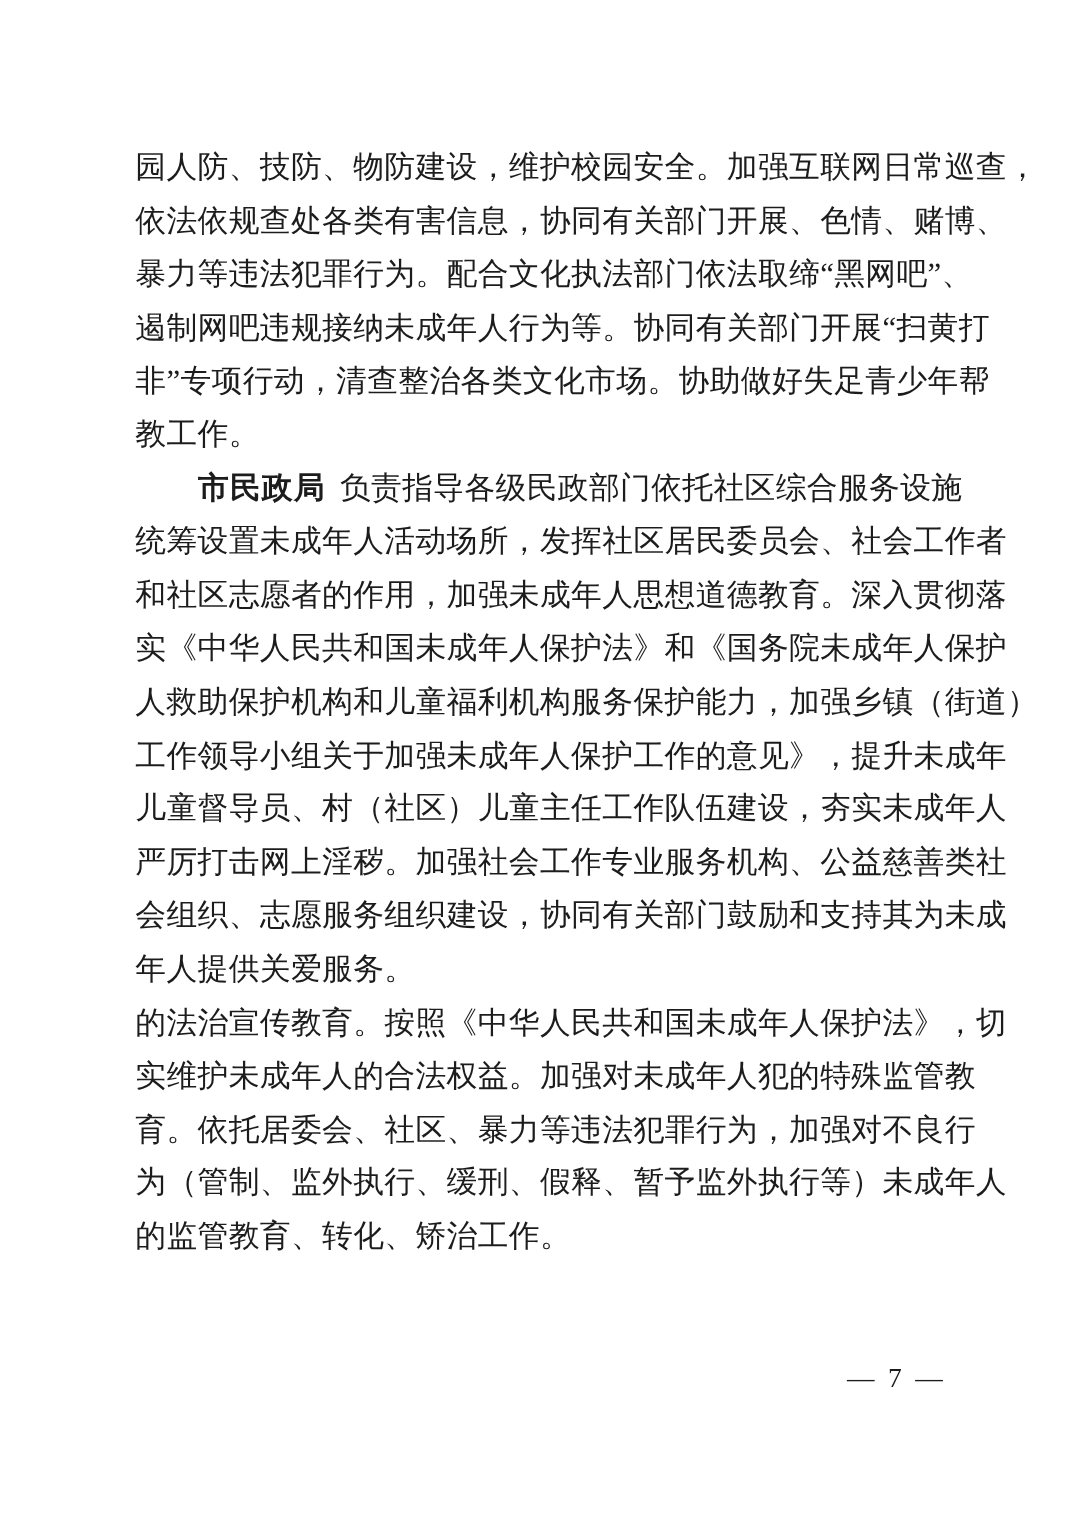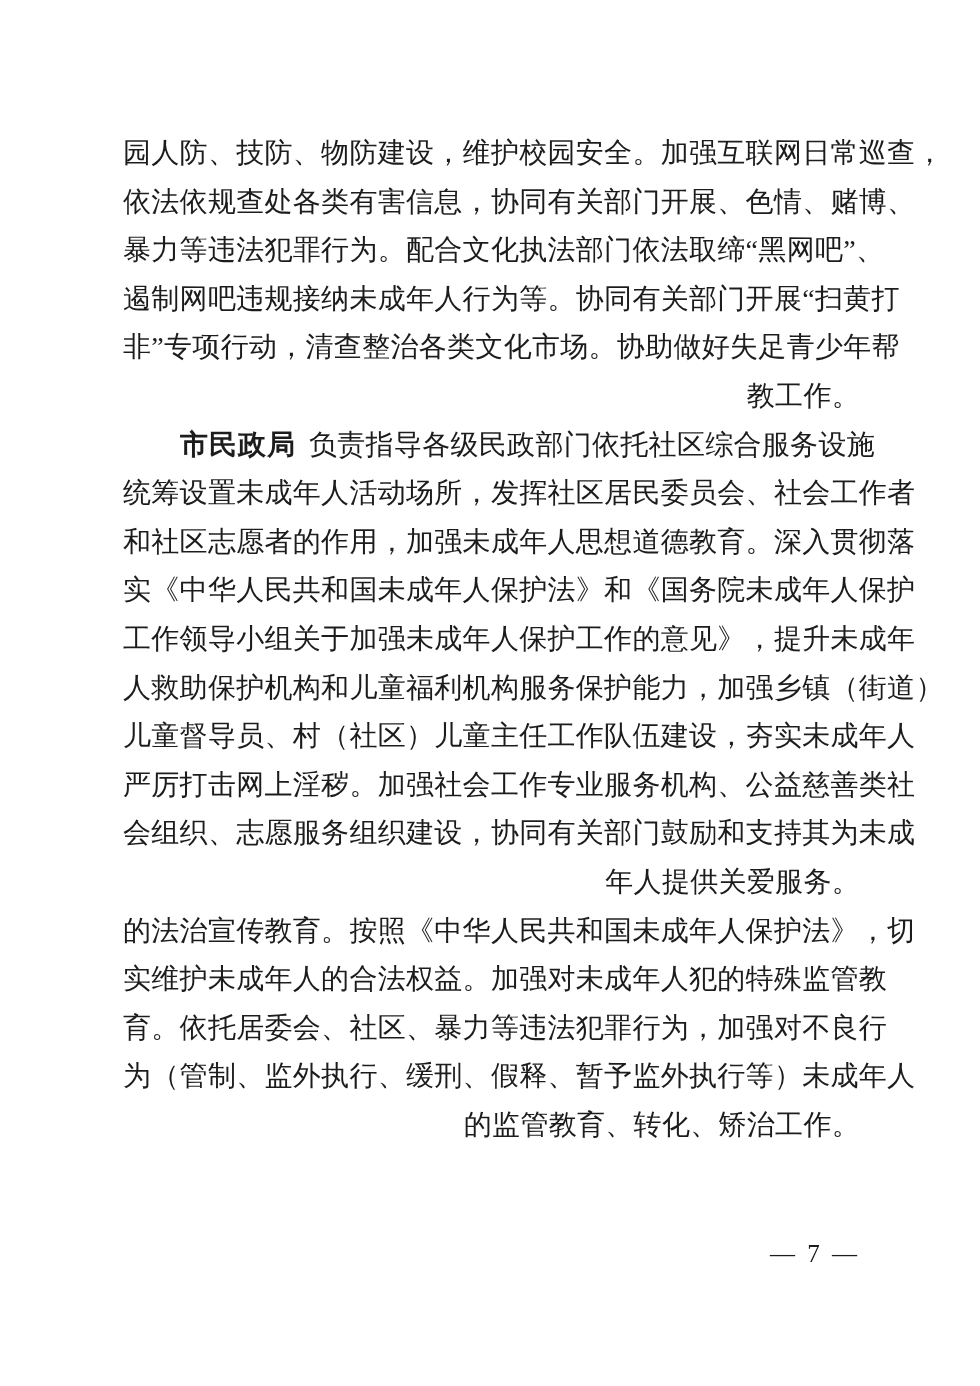--- a/index.html
+++ b/index.html
@@ -1,15 +1,15 @@
 <!DOCTYPE html>
 <html><head>
 <meta charset="utf-8">
 <style>
-  * { margin: 0; padding: 0; box-sizing: border-box; text-align: right; }
+  * { margin: 0; padding: 0; box-sizing: border-box; }
   html, body {
     width: 980px;
     height: 1386px;
     background: #ffffff;
     overflow: hidden;
     font-family: "Liberation Serif", "DejaVu Serif", serif;
   }
   .page {
     position: relative;
     width: 980px;
@@ -59,22 +59,22 @@
   <div class="line"><span class="seg">园人防、技防、物防建设，维护校园安全。加强互联网日常巡查，</span></div>
       <div class="line"><span class="seg">依法依规查处各类有害信息，协同有关部门开展、色情、赌博、</span></div>
       <div class="line"><span class="seg">暴力等违法犯罪行为。配合文化执法部门依法取缔“黑网吧”、</span></div>
       <div class="line"><span class="seg">遏制网吧违规接纳未成年人行为等。协同有关部门开展“扫黄打</span></div>
       <div class="line"><span class="seg">非”专项行动，清查整治各类文化市场。协助做好失足青少年帮</span></div>
       <div class="line"><span class="seg">教工作。</span></div>
       <div class="line indent"><span class="seg bold">市民政局</span><span class="seg">负责指导各级民政部门依托社区综合服务设施</span></div>
       <div class="line"><span class="seg">统筹设置未成年人活动场所，发挥社区居民委员会、社会工作者</span></div>
       <div class="line"><span class="seg">和社区志愿者的作用，加强未成年人思想道德教育。深入贯彻落</span></div>
       <div class="line"><span class="seg">实《中华人民共和国未成年人保护法》和《国务院未成年人保护</span></div>
+      <div class="line"><span class="seg">人救助保护机构和儿童福利机构服务保护能力，加强乡镇（街道）</span></div>
       <div class="line"><span class="seg">工作领导小组关于加强未成年人保护工作的意见》，提升未成年</span></div>
-      <div class="line"><span class="seg">人救助保护机构和儿童福利机构服务保护能力，加强乡镇（街道）</span></div>
       <div class="line"><span class="seg">儿童督导员、村（社区）儿童主任工作队伍建设，夯实未成年人</span></div>
       <div class="line"><span class="seg">严厉打击网上淫秽。加强社会工作专业服务机构、公益慈善类社</span></div>
       <div class="line"><span class="seg">会组织、志愿服务组织建设，协同有关部门鼓励和支持其为未成</span></div>
       <div class="line"><span class="seg">年人提供关爱服务。</span></div>
       <div class="line"><span class="seg">的法治宣传教育。按照《中华人民共和国未成年人保护法》，切</span></div>
       <div class="line"><span class="seg">实维护未成年人的合法权益。加强对未成年人犯的特殊监管教</span></div>
       <div class="line"><span class="seg">育。依托居委会、社区、暴力等违法犯罪行为，加强对不良行</span></div>
       <div class="line"><span class="seg">为（管制、监外执行、缓刑、假释、暂予监外执行等）未成年人</span></div>
       <div class="line"><span class="seg">的监管教育、转化、矫治工作。</span></div>
     </div>

